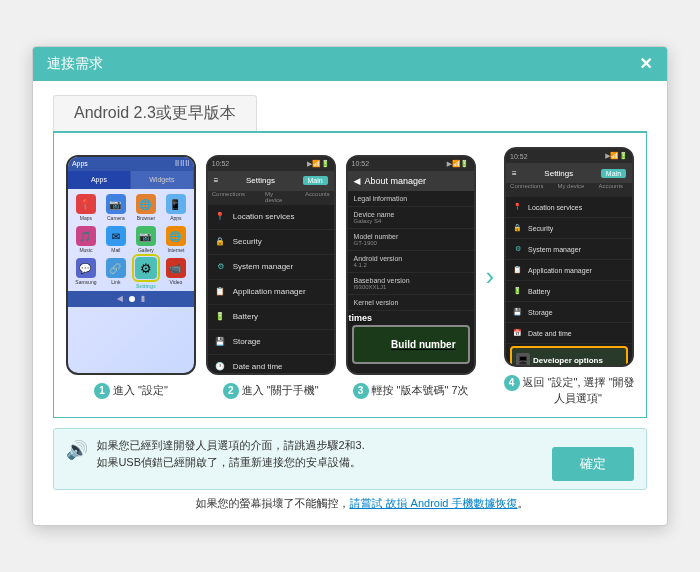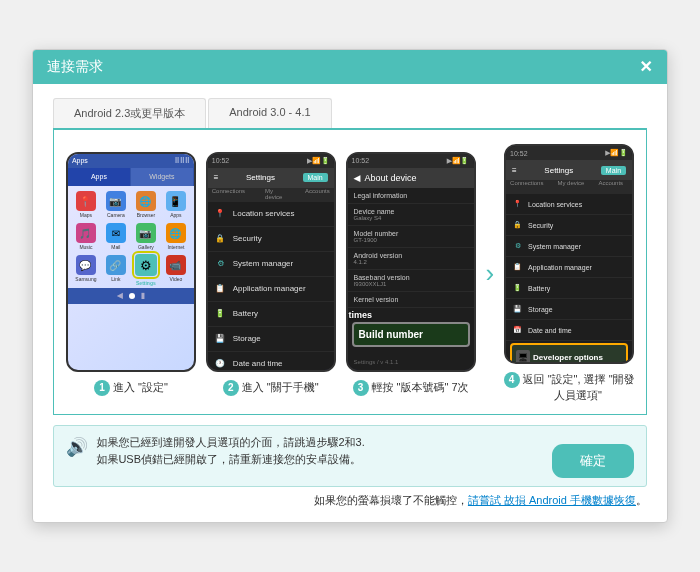--- a/index.html
+++ b/index.html
@@ -48,21 +48,21 @@
       margin-bottom: 10px;
     }
     
     .tabs {
       display: flex;
       border-bottom: 2px solid #4dbfb8;
       margin-bottom: 0;
     }
     .tab {
       padding: 7px 20px;
-      font-size: 11px;
+      font-size: 16px;
       color: #555;
       background: #f5f5f5;
       border: 1px solid #ddd;
       border-bottom: none;
       cursor: pointer;
       margin-right: 2px;
       border-radius: 3px 3px 0 0;
     }
     .tab.active {
       background: #4dbfb8;
@@ -247,24 +247,25 @@
       font-size: 9px;
       font-weight: bold;
       white-space: nowrap;
       text-shadow: 0 1px 2px rgba(0,0,0,0.8);
     }
     .build-highlight {
       margin: 0 4px;
       background: #1a3a1a;
       border: 2px solid #888;
       border-radius: 4px;
-      padding: 5px;
-      display: flex;
-      align-items: center;
-      justify-content: flex-start;
+      padding: 12px;
+      display: flex;
+      align-items: center;
+      justify-content: flex-end;
+      text-decoration: underline;
     }
     .build-highlight span { color: #fff; font-size: 10px; font-weight: bold; }
     
     .phone4-screen {
       width: 100%;
       height: 100%;
       background: #1e1e1e;
       position: relative;
       overflow: hidden;
     }
@@ -369,32 +370,32 @@
     }
     .note-text {
       font-size: 11px;
       color: #333;
       line-height: 1.6;
     }
     .confirm-btn {
       background: #4dbfb8;
       color: #fff;
       border: none;
-      border-radius: 11px;
+      border-radius: 3px;
       padding: 8px 28px;
       font-size: 13px;
       cursor: pointer;
       margin-top: 10px;
       float: right;
       font-family: inherit;
     }
     .footer-area {
       display: flex;
       align-items: center;
-      justify-content: flex-end;
+      justify-content: center;
       margin-top: 6px;
       padding: 0 0 4px 0;
       margin-left: 24px;
     }
     .footer-link-text {
       font-size: 11px;
       color: #333;
     }
     .footer-link {
       color: #0080cc;
@@ -409,21 +410,20 @@
 
   <div class="title-bar">
     <span>連接需求</span>
     <button class="close-btn">✕</button>
   </div>
 
   <div class="dialog-body">
 
     <div class="tabs">
       <div class="tab">Android 2.3或更早版本</div>
-      <div class="tab">Android 3.0 - 4.1</div>
     </div>
 
     <div class="steps-area">
       <div class="steps-row">
 
         <div class="step-item">
           <div class="step-phone">
 
             <div class="phone1-screen">
               <div class="phone1-statusbar">
@@ -576,21 +576,21 @@
 
         <div class="step-item">
           <div class="step-phone">
             <div class="phone3-screen">
               <div class="phone3-statusbar">
                 <span>10:52</span>
                 <span>▶📶🔋</span>
               </div>
               <div class="phone3-header">
                 <span>◀</span>
-                <span style="margin-left:4px;">About device</span>
+                <span style="margin-left:4px;">About manager</span>
               </div>
               <div class="phone3-item">
                 <div class="phone3-item-title">Legal information</div>
               </div>
               <div class="phone3-item">
                 <div class="phone3-item-title">Device name</div>
                 <div class="phone3-item-value">Galaxy S4</div>
               </div>
               <div class="phone3-item">
                 <div class="phone3-item-title">Model number</div>

